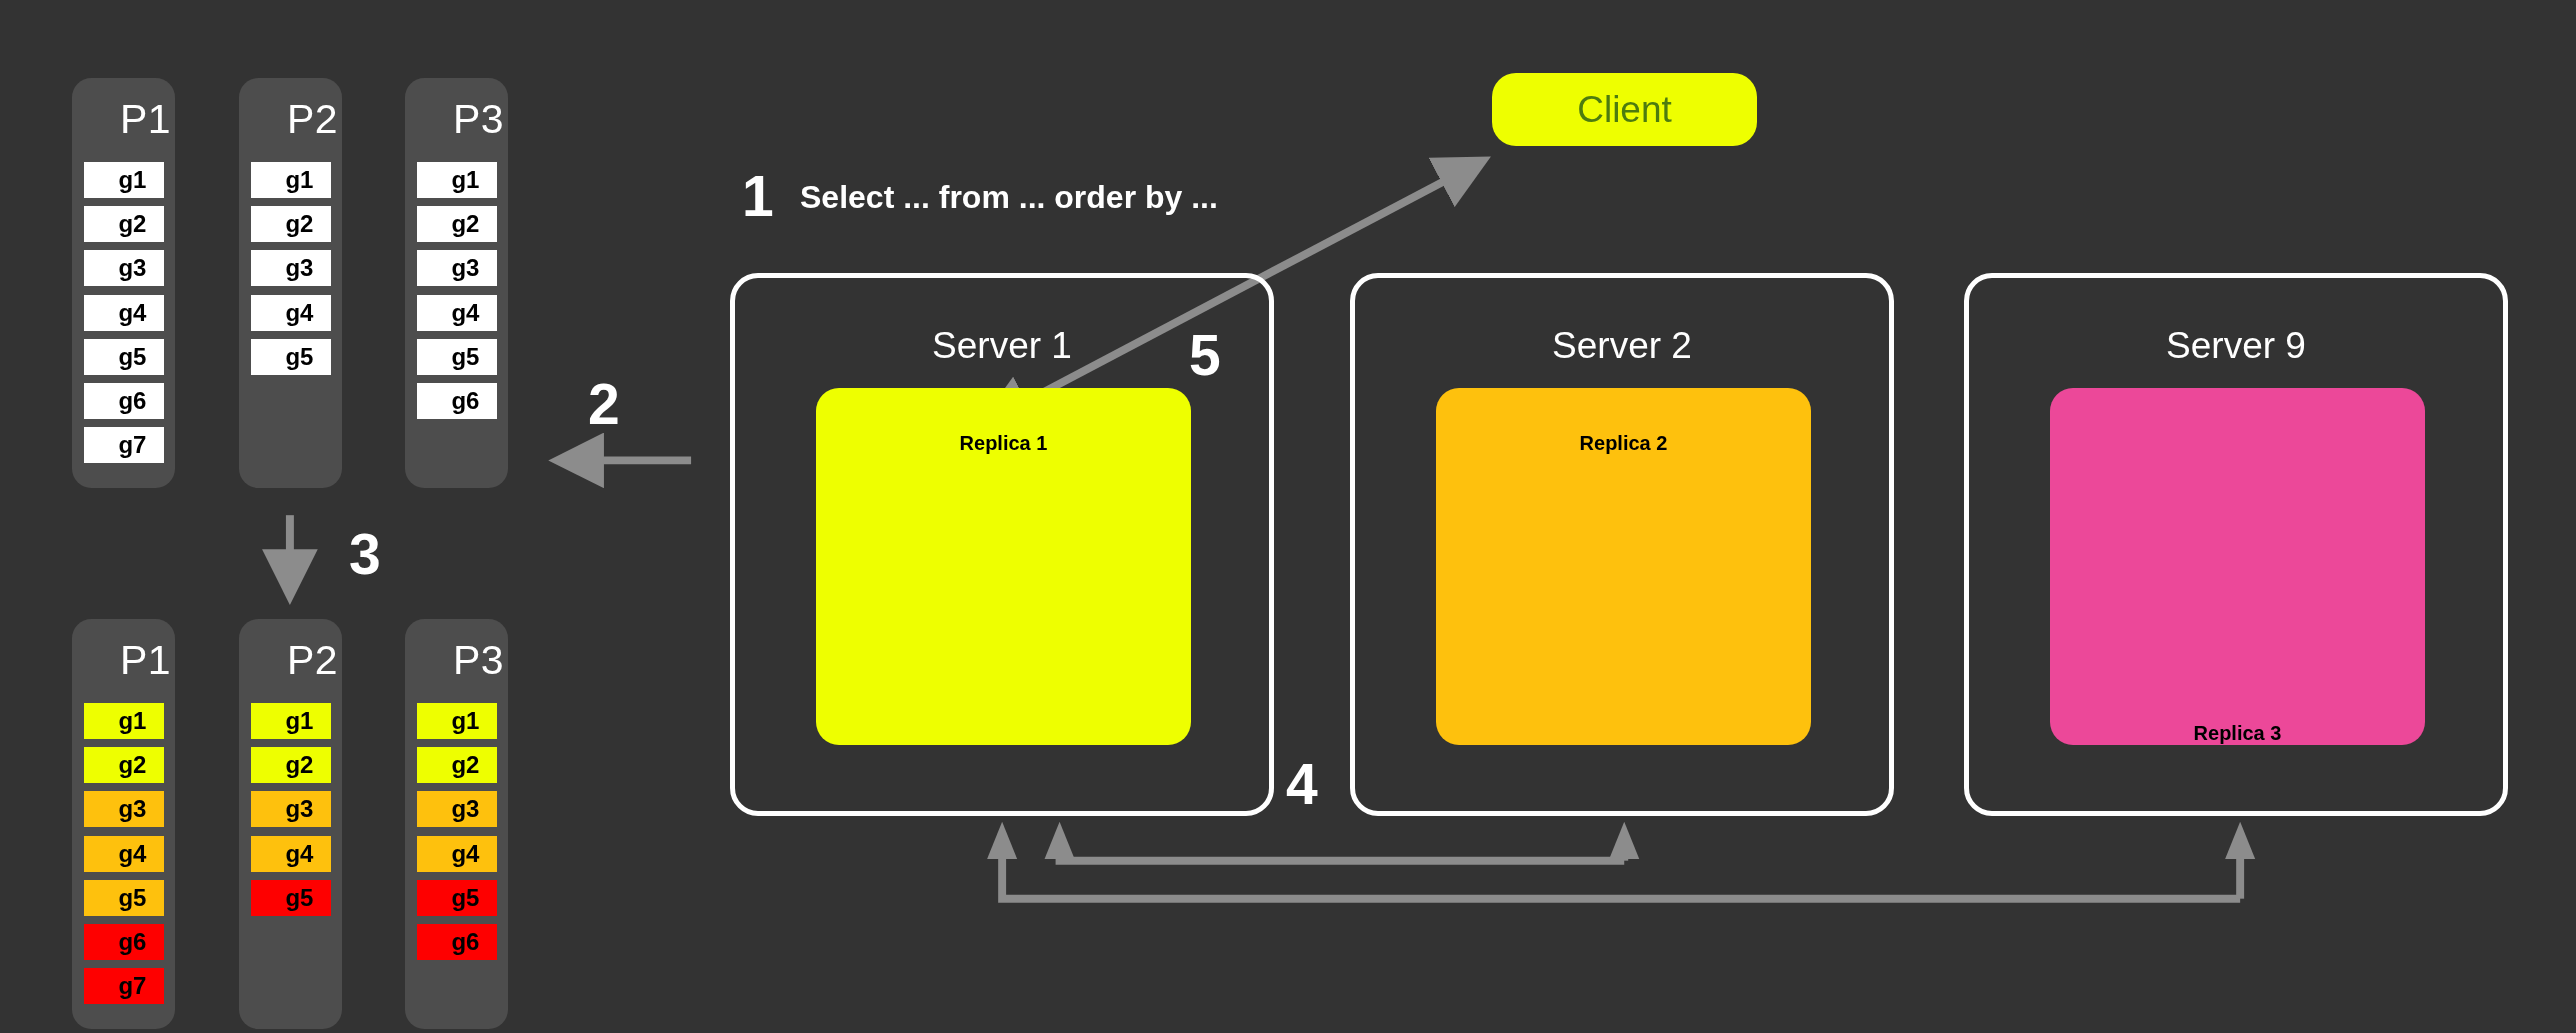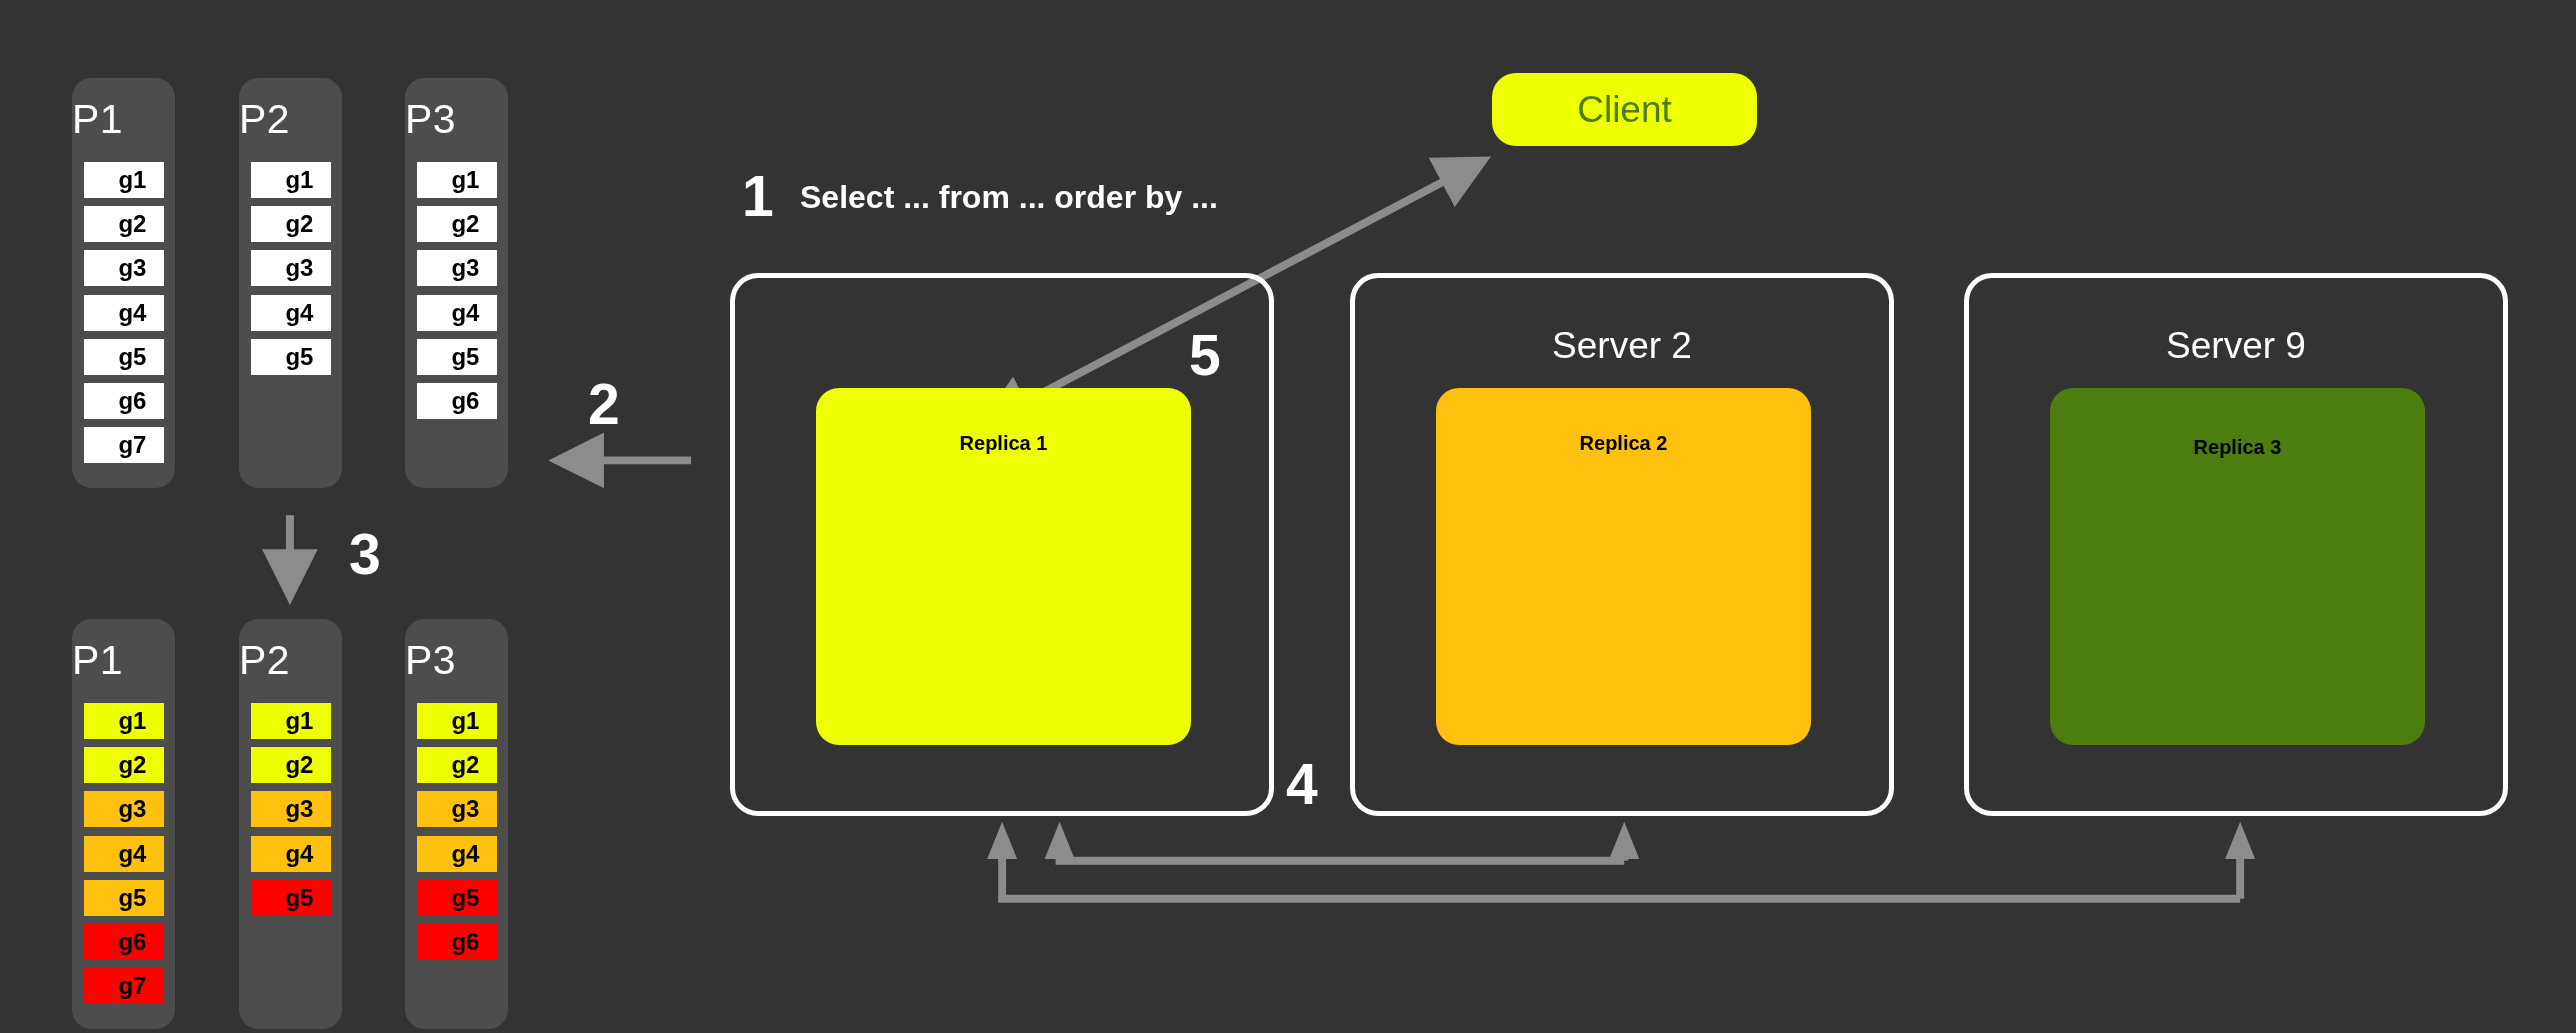--- a/index.html
+++ b/index.html
@@ -20,26 +20,27 @@
   .pcol {
     position: absolute;
     background: #4d4d4d;
     border-radius: 19.4px;
     box-sizing: border-box;
   }
   .pcol-title {
     position: absolute;
     left: 0;
     right: 0;
-    text-align: left;
+    text-align: center;
     color: #ffffff;
     font-size: 41px;
     font-weight: 400;
     letter-spacing: 0.4px;
     line-height: 1;
+    padding-left: 44px;
   }
   .pcell {
     position: absolute;
     display: flex;
     align-items: center;
     justify-content: center;
     color: #000000;
     font-size: 24px;
     font-weight: bold;
     line-height: 1;
@@ -225,33 +226,34 @@
 
   <div class="step" style="left:742px; top:168px; font-size:57px;">1</div>
   <div class="query-text" style="left:800px; top:181px;">Select ... from ... order by ...</div>
 
   <div class="step" style="left:588px; top:376px; font-size:57px;">2</div>
   <div class="step" style="left:349px; top:526px; font-size:57px;">3</div>
   <div class="step" style="left:1286px; top:756px; font-size:57px;">4</div>
   <div class="step" style="left:1189px; top:327px; font-size:57px;">5</div>
 
   <div class="server" style="left:730px; top:273px; width:544px; height:543px;">
+    <div class="server-title" style="top:49px;">Server 1</div>
     <div class="replica" style="left:81px; top:110px; width:375px; height:357px; background:#eeff00; padding-top:44px;">
       <span>Replica 1</span>
     </div>
   </div>
 
   <div class="server" style="left:1350px; top:273px; width:544px; height:543px;">
     <div class="server-title" style="top:49px;">Server 2</div>
     <div class="replica" style="left:81px; top:110px; width:375px; height:357px; background:#fec10d; padding-top:44px;">
       <span>Replica 2</span>
     </div>
   </div>
 
   <div class="server" style="left:1964px; top:273px; width:544px; height:543px;">
     <div class="server-title" style="top:49px;">Server 9</div>
-    <div class="replica" style="left:81px; top:110px; width:375px; height:357px; background:#4d7c0f; padding-top:48px;">
+    <div class="replica" style="left:81px; top:110px; width:375px; height:357px; background:#ec4899; padding-top:48px;align-items:flex-end;">
       <span>Replica 3</span>
     </div>
   </div>
 
 </div>
 
 
 </body></html>

